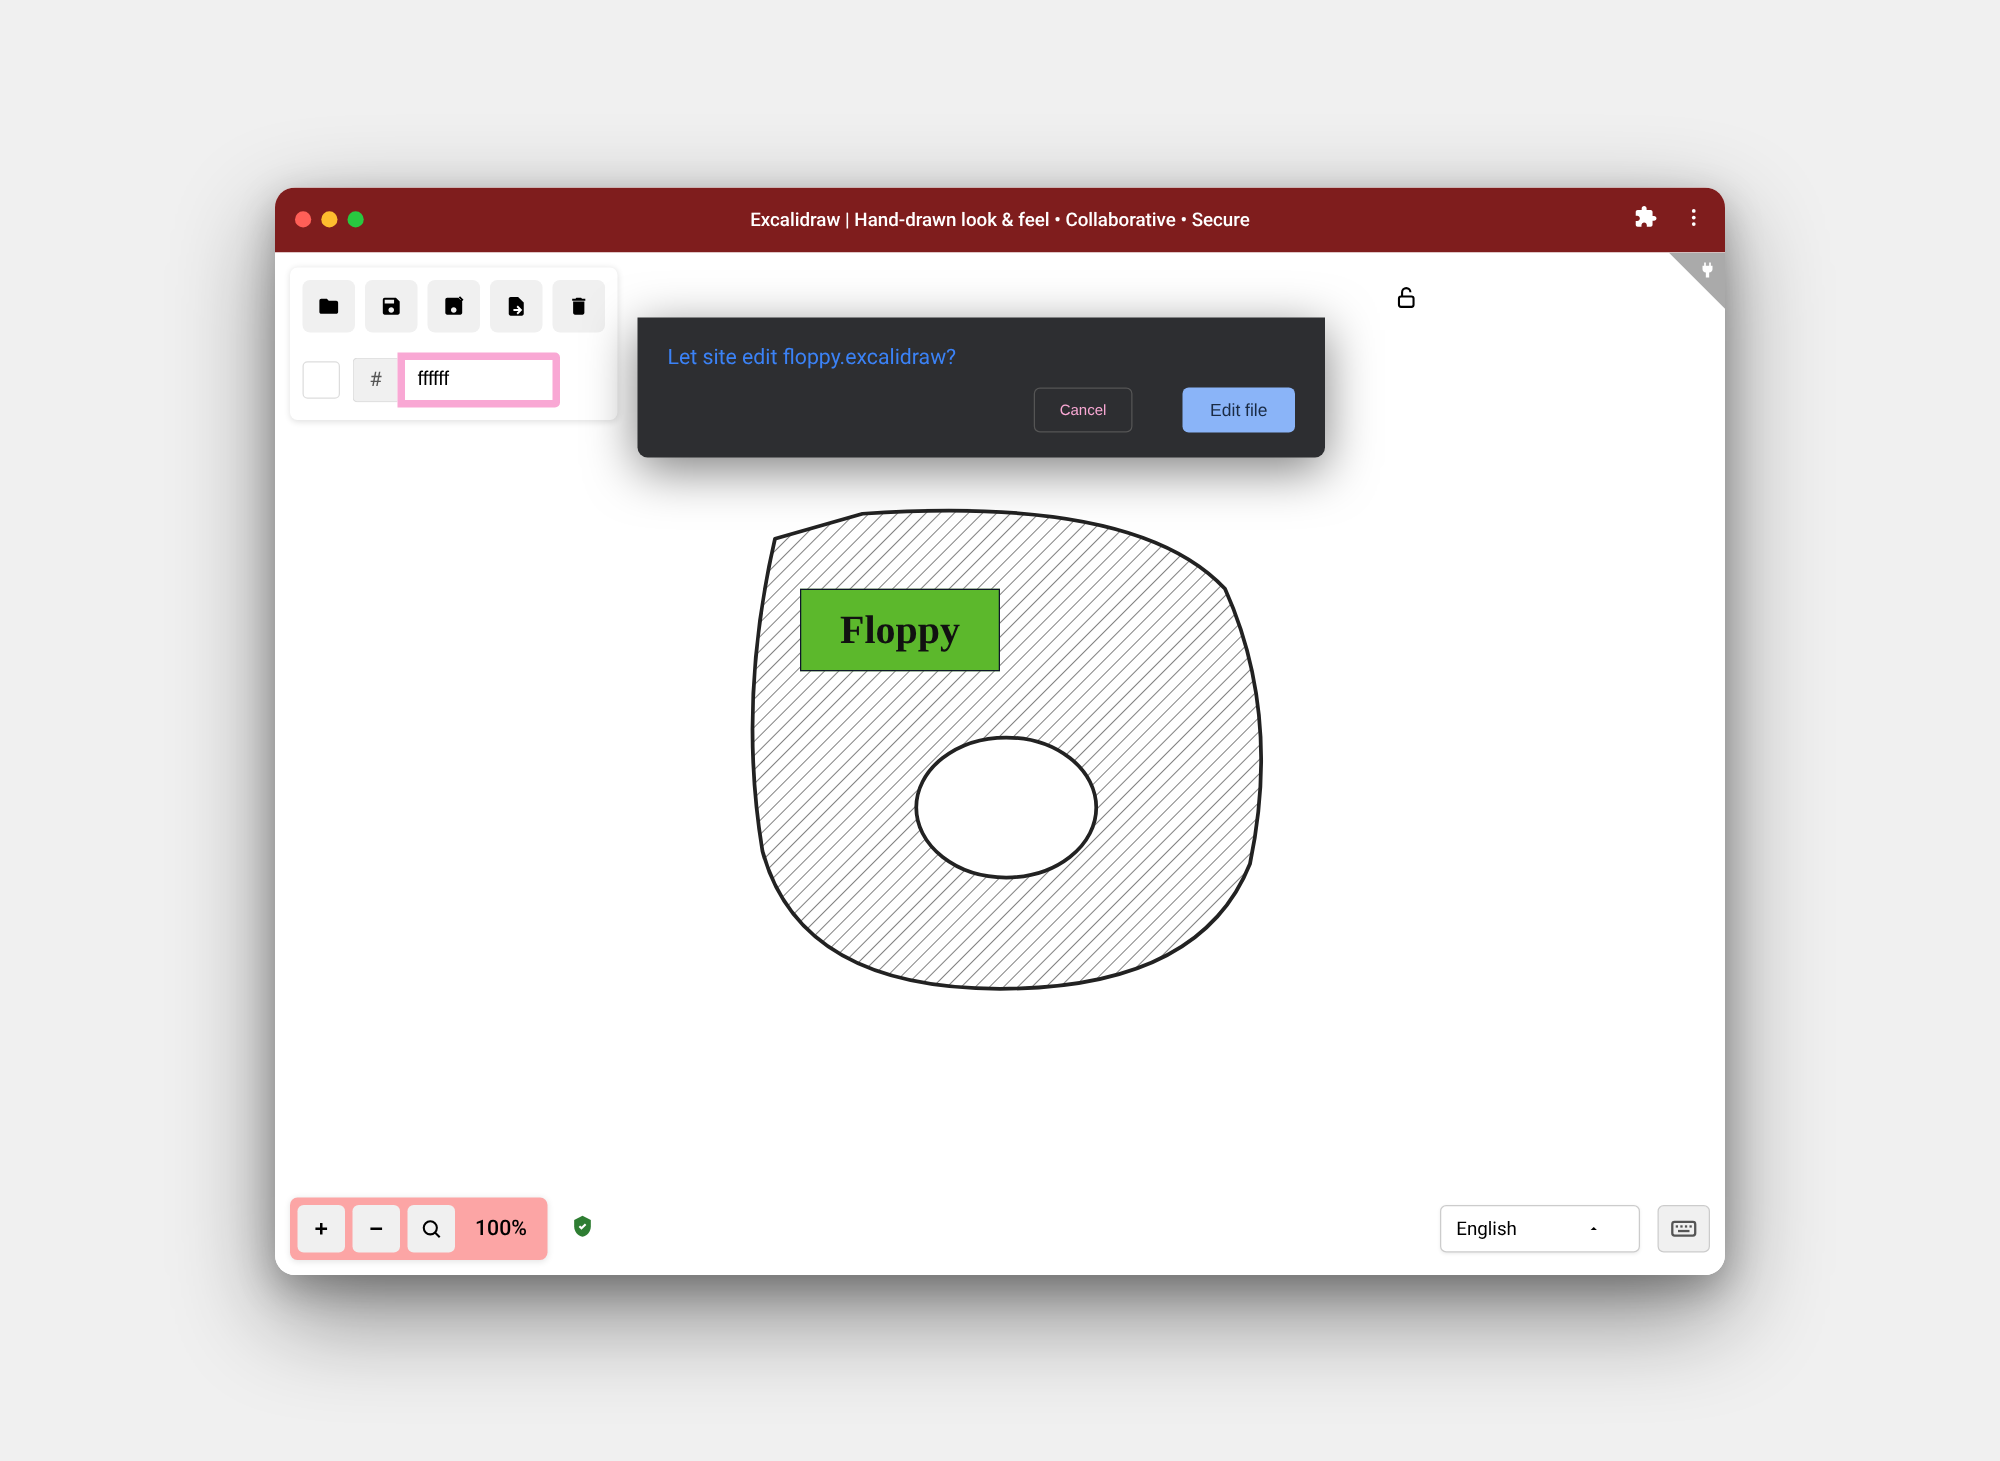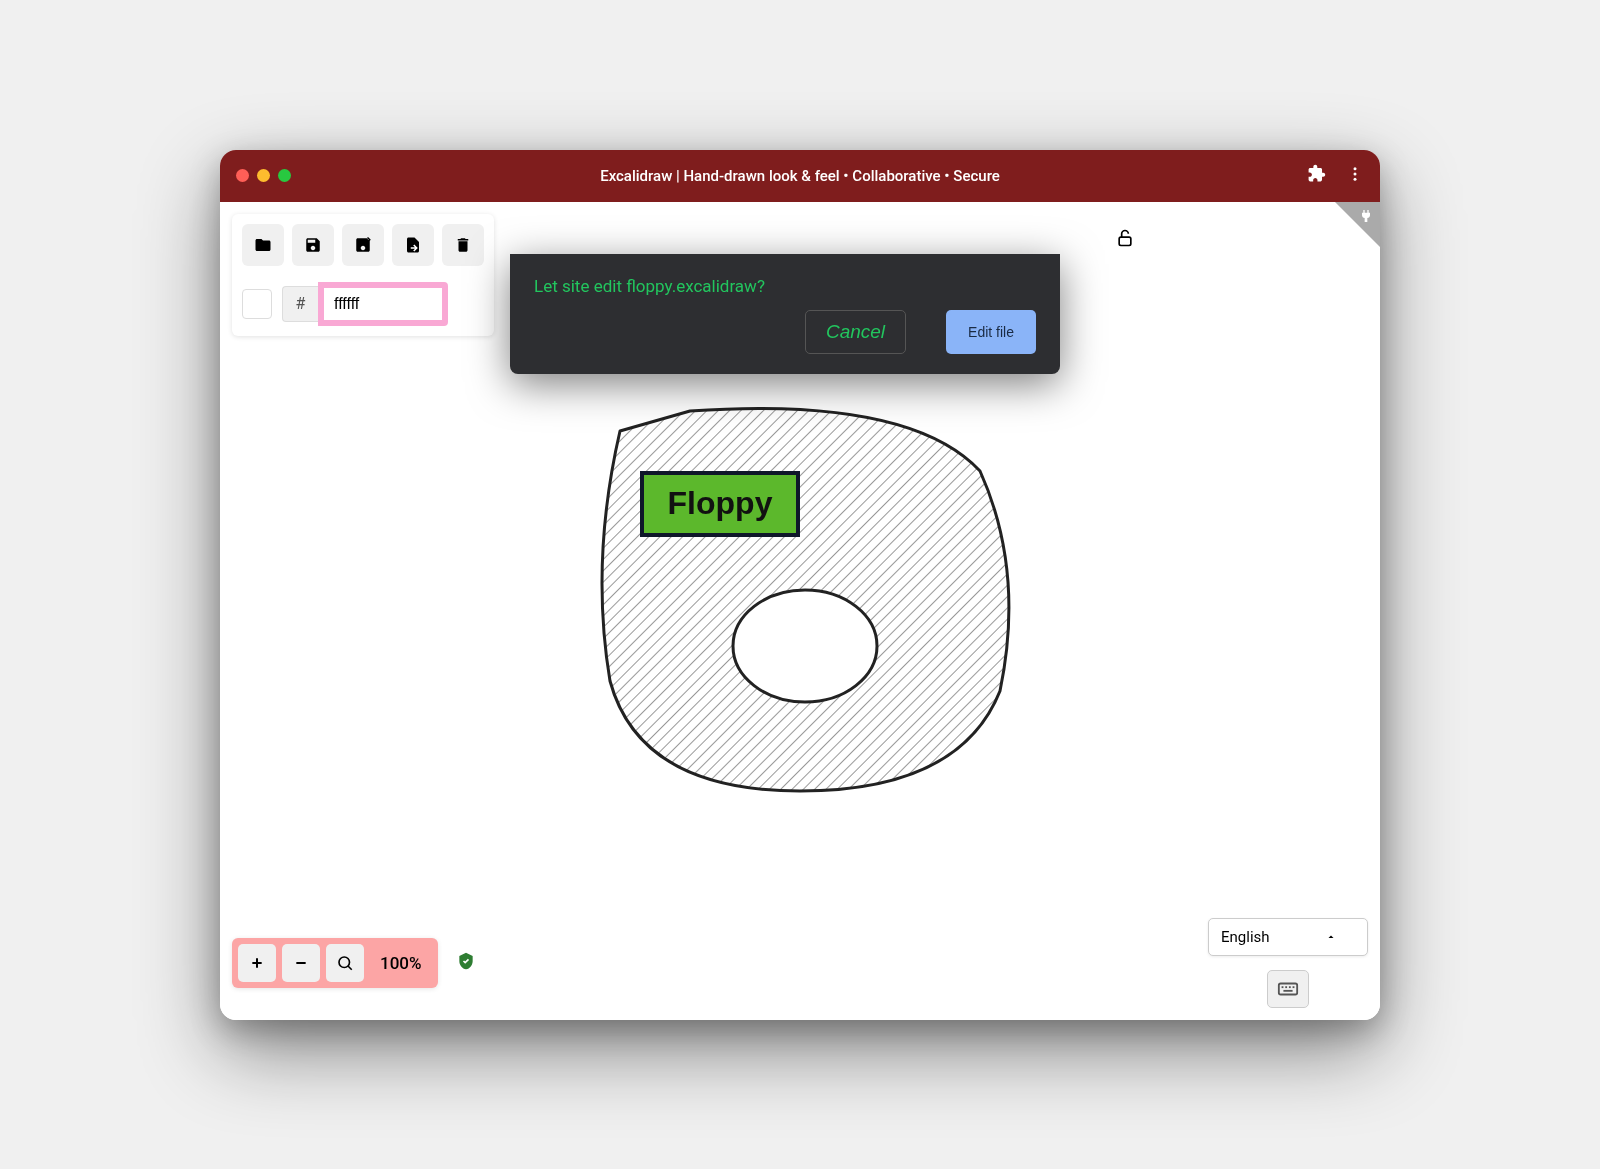--- a/index.html
+++ b/index.html
@@ -176,21 +176,20 @@
   }
   .shield {
     margin-left: 18px;
     color: #2e7d32;
   }
   .bottom-right {
     margin-left: auto;
     display: flex;
     align-items: center;
     gap: 14px;
-    flex-direction: column;
   }
   .lang-select {
     height: 38px;
     width: 160px;
     border: 1px solid #ccc;
     border-radius: 5px;
     padding: 0 30px 0 12px;
     font-size: 15px;
     background: #fff;
     cursor: pointer;
@@ -224,25 +223,25 @@
     height: 400px;
     margin-top: -20px;
   }
   .floppy-label {
     position: absolute;
     top: 70px;
     left: 60px;
     width: 160px;
     height: 66px;
     background: #5cb82c;
-    border: 4px solid #0f172a;
-    display: flex;
-    align-items: center;
-    justify-content: center;
-    font-family: Liberation Sans, sans-serif;
+    border: 1px solid #0f172a;
+    display: flex;
+    align-items: center;
+    justify-content: center;
+    font-family: Liberation Serif, serif;
     font-size: 32px;
     font-weight: bold;
     color: #111;
     z-index: 3;
   }
   .permission-dialog {
     position: absolute;
     top: 52px;
     left: 290px;
     width: 550px;
@@ -250,43 +249,42 @@
     border-radius: 0 0 8px 8px;
     padding: 22px 24px 20px 24px;
     box-shadow: 0 10px 40px rgba(0,0,0,0.5);
     color: #e6e6e6;
     z-index: 20;
   }
   .dialog-title {
     font-size: 17px;
     font-weight: 400;
     margin-bottom: 14px;
-    color: #22c55e;
+    color: #3b82f6;
   }
   .dialog-body {
     font-size: 15px;
     line-height: 1.7;
     color: #9a9a9a;
     margin-bottom: 24px;
   }
   .dialog-body .strong { color: #e8e8e8; }
   .dialog-actions {
     display: flex;
     justify-content: flex-end;
     gap: 12px;
   }
   .btn-cancel {
     padding: 10px 20px;
     background: transparent;
     border: 1px solid #555;
     border-radius: 5px;
-    color: #22c55e;
-    font-size: 19px;
-    cursor: pointer;
-    font-style: italic;
+    color: #f9a8d4;
+    font-size: 12px;
+    cursor: pointer;
   }
   .btn-primary {
     padding: 10px 22px;
     background: #8ab4f8;
     border: none;
     border-radius: 5px;
     color: #1a2b44;
     font-size: 14px;
     font-weight: 500;
     cursor: pointer;

